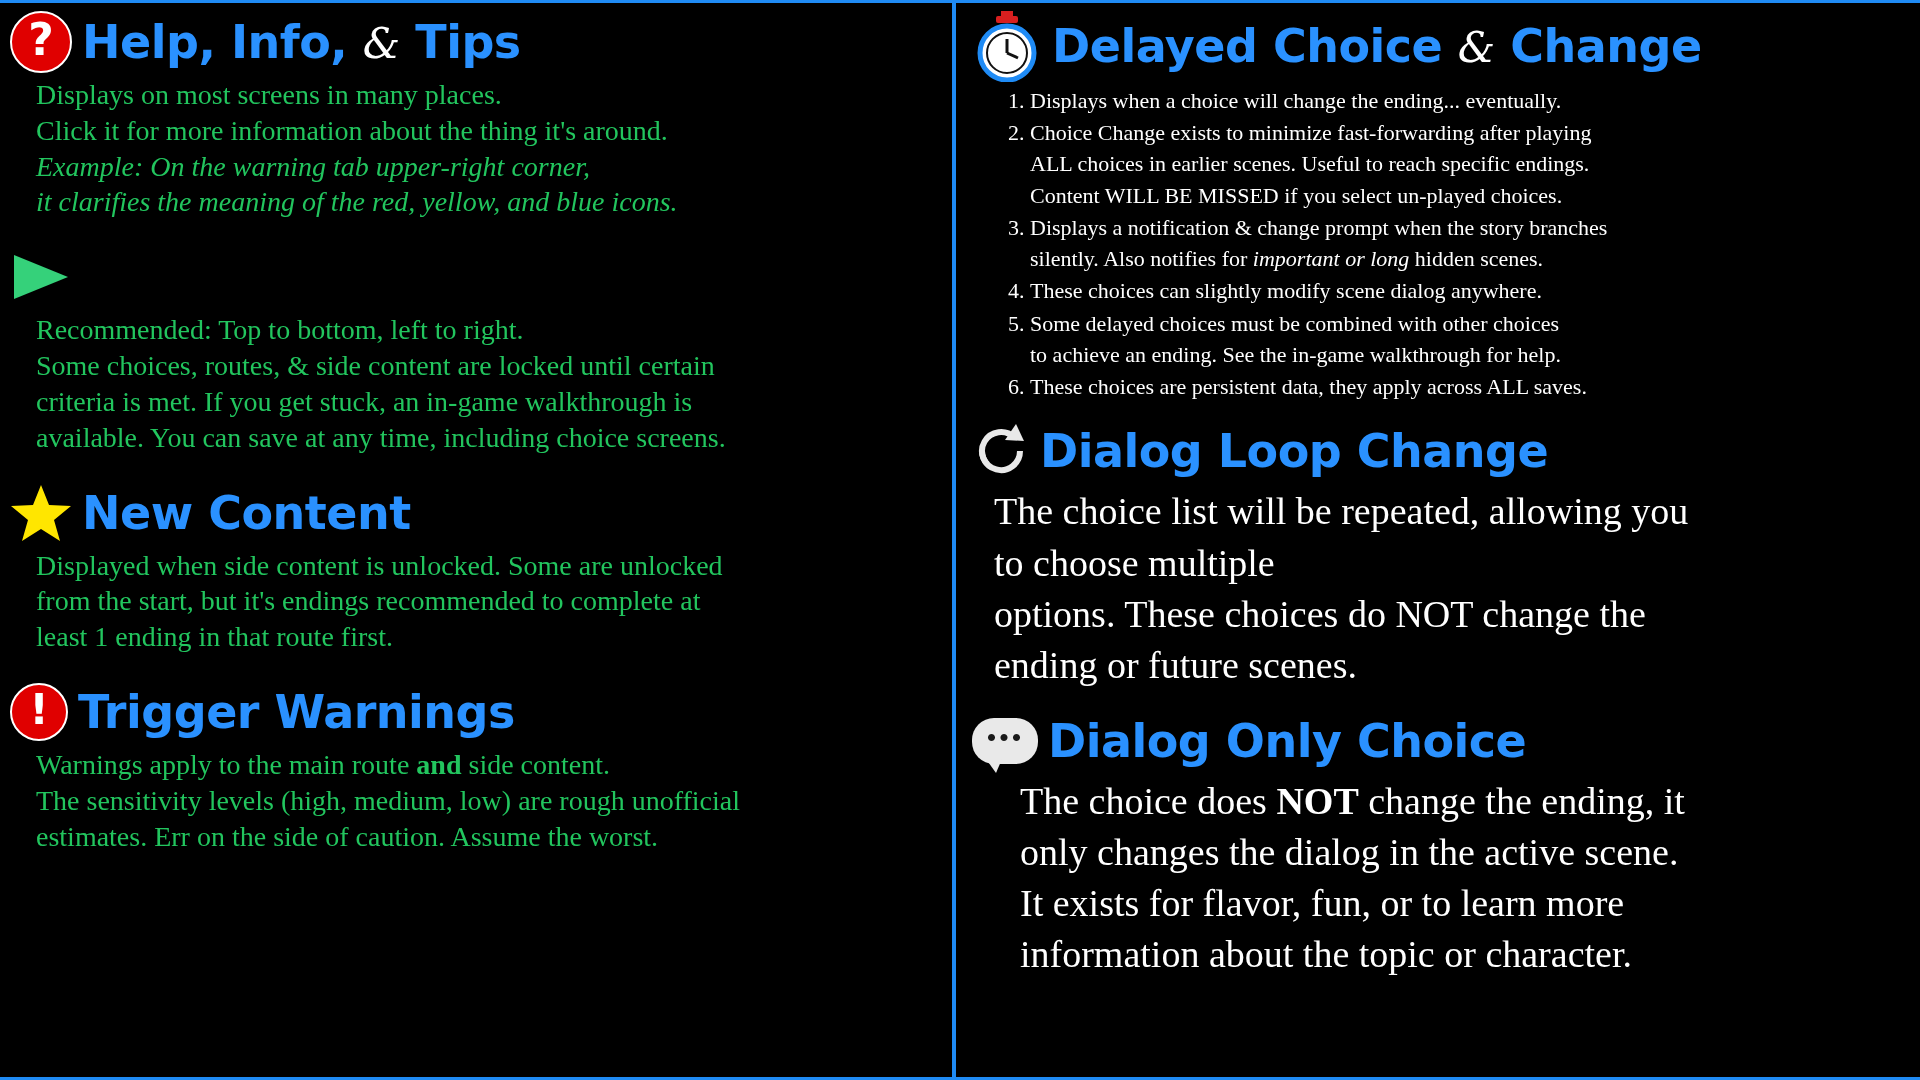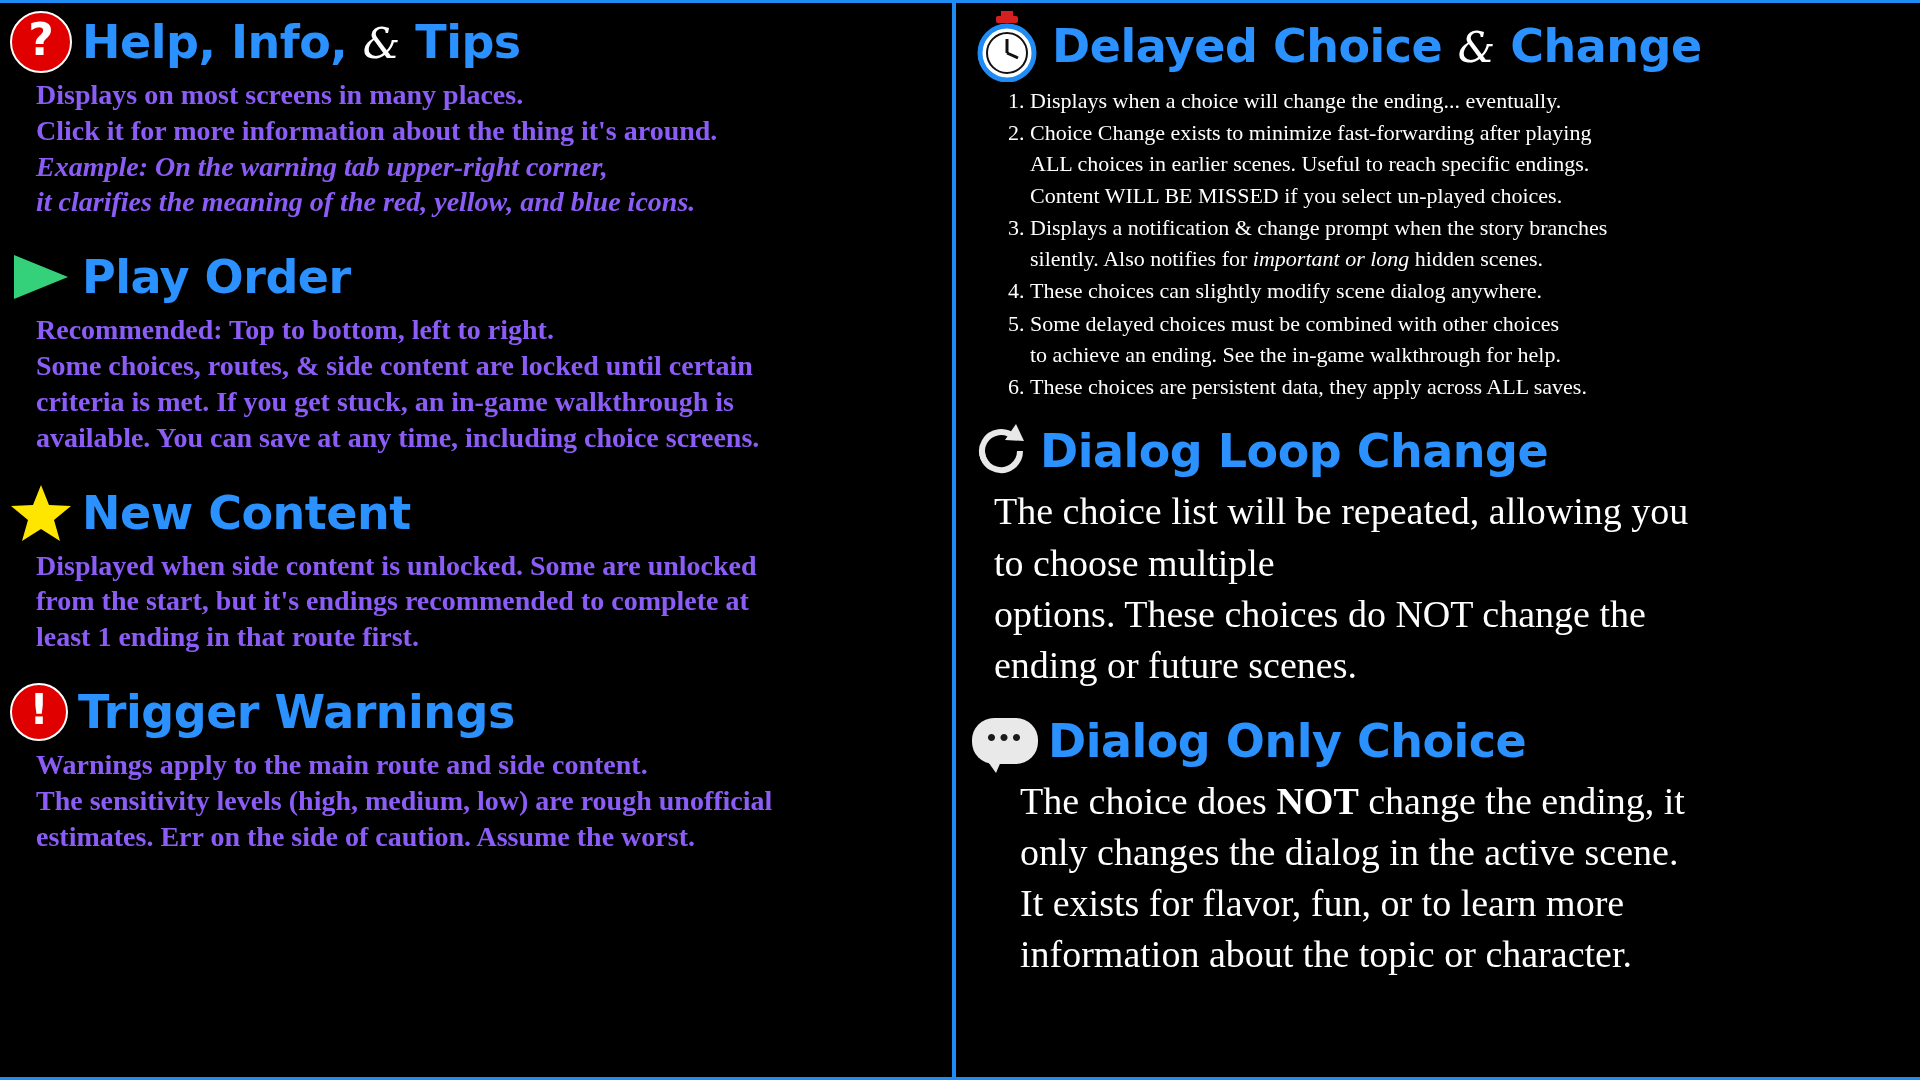--- a/index.html
+++ b/index.html
@@ -131,22 +131,21 @@
     border-right: 6px solid transparent;
     border-top: 14px solid #e9e9e9;
   }
   .icon-bubble span { margin-top: -6px; }
 
   
   .body-text {
     font-family: "Liberation Serif", serif;
     font-size: 28px;
     line-height: 1.28;
-    color: #8b5cf6;
-    font-weight: bold;
+    color: #22c55e;
   }
   .col-left .body-text { padding-left: 26px; }
   .italic { font-style: italic; }
 
   ol.numbered {
     margin: 0;
     padding-left: 58px;
     font-family: "Liberation Serif", serif;
     font-size: 22px;
     line-height: 1.42;
@@ -189,21 +188,20 @@
       </div>
     </div>
 
     <div class="section" style="margin-top:22px">
       <div class="head-row">
         <span class="icon icon-play">
           <svg width="62" height="52" viewBox="0 0 62 52" aria-hidden="true">
             <polygon points="4,4 58,26 4,48" fill="#35d17a"></polygon>
           </svg>
         </span>
-        <div class="head-title">Play Order</div>
       </div>
       <div class="body-text">
         <span class="ln">Recommended: Top to bottom, left to right.</span>
         <span class="ln">Some choices, routes, &amp; side content are locked until certain</span>
         <span class="ln">criteria is met. If you get stuck, an in-game walkthrough is</span>
         <span class="ln">available. You can save at any time, including choice screens.</span>
       </div>
     </div>
 
     <div class="section" style="margin-top:22px">

